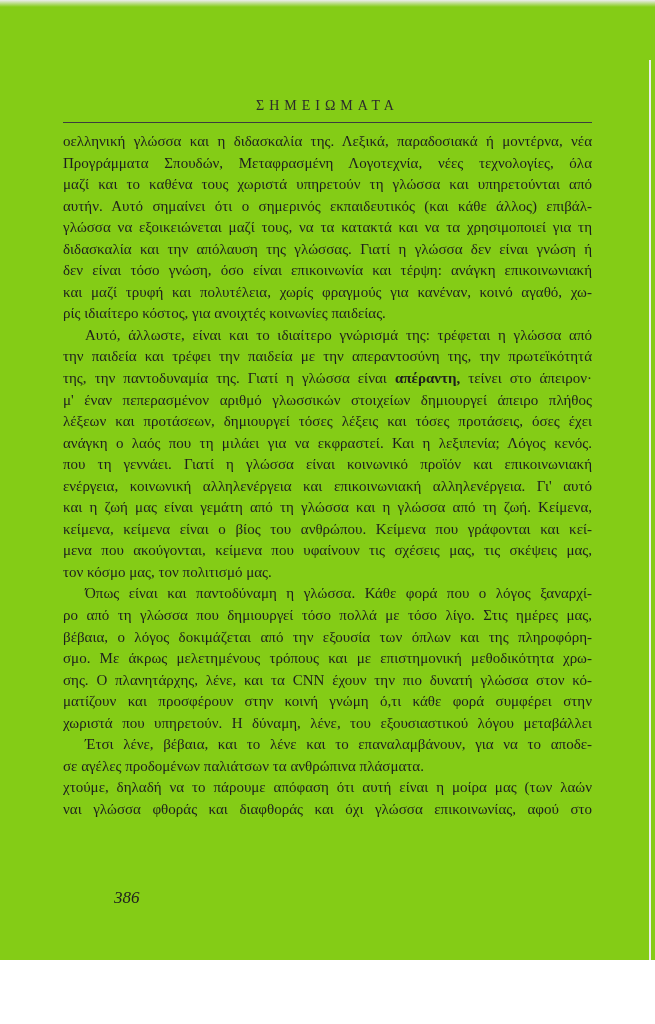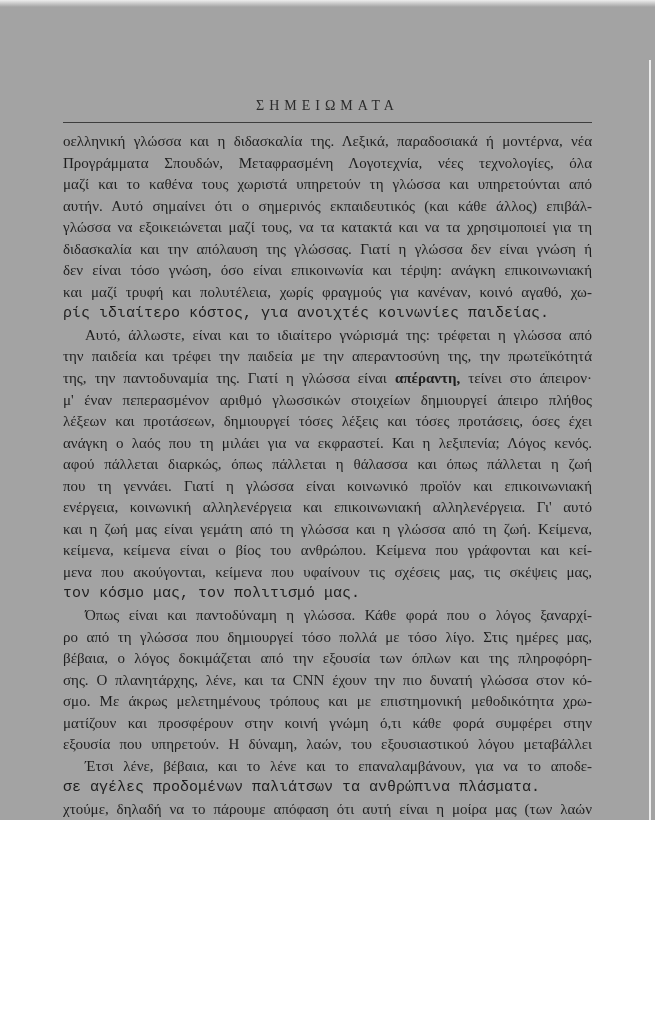--- a/index.html
+++ b/index.html
@@ -1,20 +1,20 @@
 <!DOCTYPE html>
 <html><head>
 <meta charset="utf-8">
 <style>
   html, body { margin: 0; padding: 0; background: #ffffff; }
   .page {
     position: relative;
     width: 655px;
-    height: 820px;
-    background: #a3a3a3;
+    height: 960px;
+    background: #84cc16;
     overflow: hidden;
     font-family: "Liberation Serif", "DejaVu Serif", serif;
     color: #1e1e1e;
   }
   
   .edge-top {
     position: absolute; left: 0; top: 0; width: 100%; height: 7px;
     background: linear-gradient(to bottom, #ededed, rgba(255,255,255,0));
   }
   .edge-right {
@@ -40,21 +40,21 @@
     left: 63px; top: 131px; width: 529px;
     font-size: 15px;
     line-height: 21.55px;
     color: #1e1e1e;
   }
   .line {
     text-align: justify;
     text-align-last: justify;
     white-space: normal;
   }
-  .line.ragged { text-align-last: left; font-family: Liberation Mono, monospace; }
+  .line.ragged { text-align-last: left; }
   .line.indent { text-indent: 22px; }
   .line .bold { font-weight: bold; }
   .page-number {
     position: absolute;
     left: 82px; top: 888px;
     font-style: italic;
     font-size: 17px;
     color: #1e1e1e;
     margin-left: 32px;
   }
@@ -79,34 +79,33 @@
       <div class="line">διδασκαλία και την απόλαυση της γλώσσας. Γιατί η γλώσσα δεν είναι γνώση ή</div>
       <div class="line">δεν είναι τόσο γνώση, όσο είναι επικοινωνία και τέρψη: ανάγκη επικοινωνιακή</div>
       <div class="line">και μαζί τρυφή και πολυτέλεια, χωρίς φραγμούς για κανέναν, κοινό αγαθό, χω-</div>
       <div class="line ragged">ρίς ιδιαίτερο κόστος, για ανοιχτές κοινωνίες παιδείας.</div>
       <div class="line indent">Αυτό, άλλωστε, είναι και το ιδιαίτερο γνώρισμά της: τρέφεται η γλώσσα από</div>
       <div class="line">την παιδεία και τρέφει την παιδεία με την απεραντοσύνη της, την πρωτεϊκότητά</div>
       <div class="line">της, την παντοδυναμία της. Γιατί η γλώσσα είναι <span class="bold">απέραντη,</span> τείνει στο άπειρον·</div>
       <div class="line">μ' έναν πεπερασμένον αριθμό γλωσσικών στοιχείων δημιουργεί άπειρο πλήθος</div>
       <div class="line">λέξεων και προτάσεων, δημιουργεί τόσες λέξεις και τόσες προτάσεις, όσες έχει</div>
       <div class="line">ανάγκη ο λαός που τη μιλάει για να εκφραστεί. Και η λεξιπενία; Λόγος κενός.</div>
-      <div class="line">αφού πάλλεται διαρκώς, όπως πάλλεται η θάλασσα και όπως πάλλεται η ζωή</div>
       <div class="line">που τη γεννάει. Γιατί η γλώσσα είναι κοινωνικό προϊόν και επικοινωνιακή</div>
       <div class="line">ενέργεια, κοινωνική αλληλενέργεια και επικοινωνιακή αλληλενέργεια. Γι' αυτό</div>
       <div class="line">και η ζωή μας είναι γεμάτη από τη γλώσσα και η γλώσσα από τη ζωή. Κείμενα,</div>
       <div class="line">κείμενα, κείμενα είναι ο βίος του ανθρώπου. Κείμενα που γράφονται και κεί-</div>
       <div class="line">μενα που ακούγονται, κείμενα που υφαίνουν τις σχέσεις μας, τις σκέψεις μας,</div>
       <div class="line ragged">τον κόσμο μας, τον πολιτισμό μας.</div>
       <div class="line indent">Όπως είναι και παντοδύναμη η γλώσσα. Κάθε φορά που ο λόγος ξαναρχί-</div>
       <div class="line">ρο από τη γλώσσα που δημιουργεί τόσο πολλά με τόσο λίγο. Στις ημέρες μας,</div>
       <div class="line">βέβαια, ο λόγος δοκιμάζεται από την εξουσία των όπλων και της πληροφόρη-</div>
+      <div class="line">σμο. Με άκρως μελετημένους τρόπους και με επιστημονική μεθοδικότητα χρω-</div>
       <div class="line">σης. Ο πλανητάρχης, λένε, και τα CNN έχουν την πιο δυνατή γλώσσα στον κό-</div>
-      <div class="line">σμο. Με άκρως μελετημένους τρόπους και με επιστημονική μεθοδικότητα χρω-</div>
       <div class="line">ματίζουν και προσφέρουν στην κοινή γνώμη ό,τι κάθε φορά συμφέρει στην</div>
-      <div class="line">εξουσία που υπηρετούν. Η δύναμη, λαών, του εξουσιαστικού λόγου μεταβάλλει</div>
+      <div class="line">χωριστά που υπηρετούν. Η δύναμη, λένε, του εξουσιαστικού λόγου μεταβάλλει</div>
       <div class="line indent">Έτσι λένε, βέβαια, και το λένε και το επαναλαμβάνουν, για να το αποδε-</div>
       <div class="line ragged">σε αγέλες προδομένων παλιάτσων τα ανθρώπινα πλάσματα.</div>
       <div class="line">χτούμε, δηλαδή να το πάρουμε απόφαση ότι αυτή είναι η μοίρα μας (των λαών</div>
       <div class="line">ναι γλώσσα φθοράς και διαφθοράς και όχι γλώσσα επικοινωνίας, αφού στο</div>
     </div>
 
   <div class="page-number">386</div>
 </div>
 
 </body></html>

